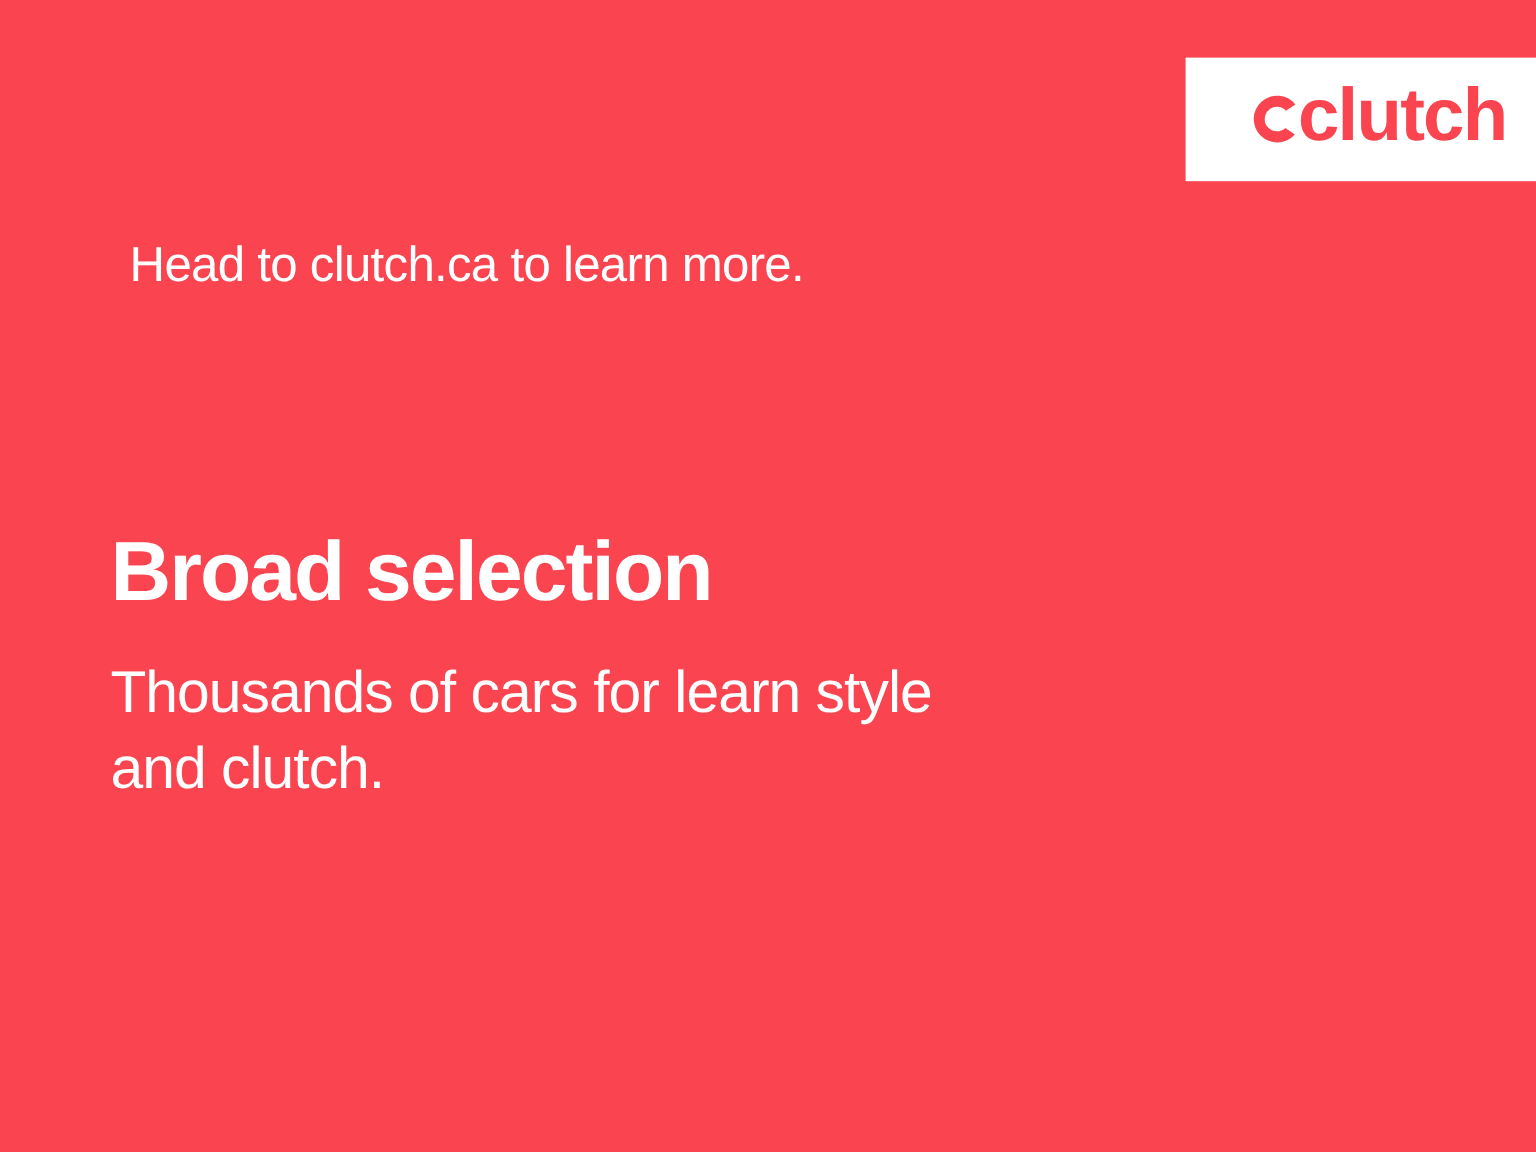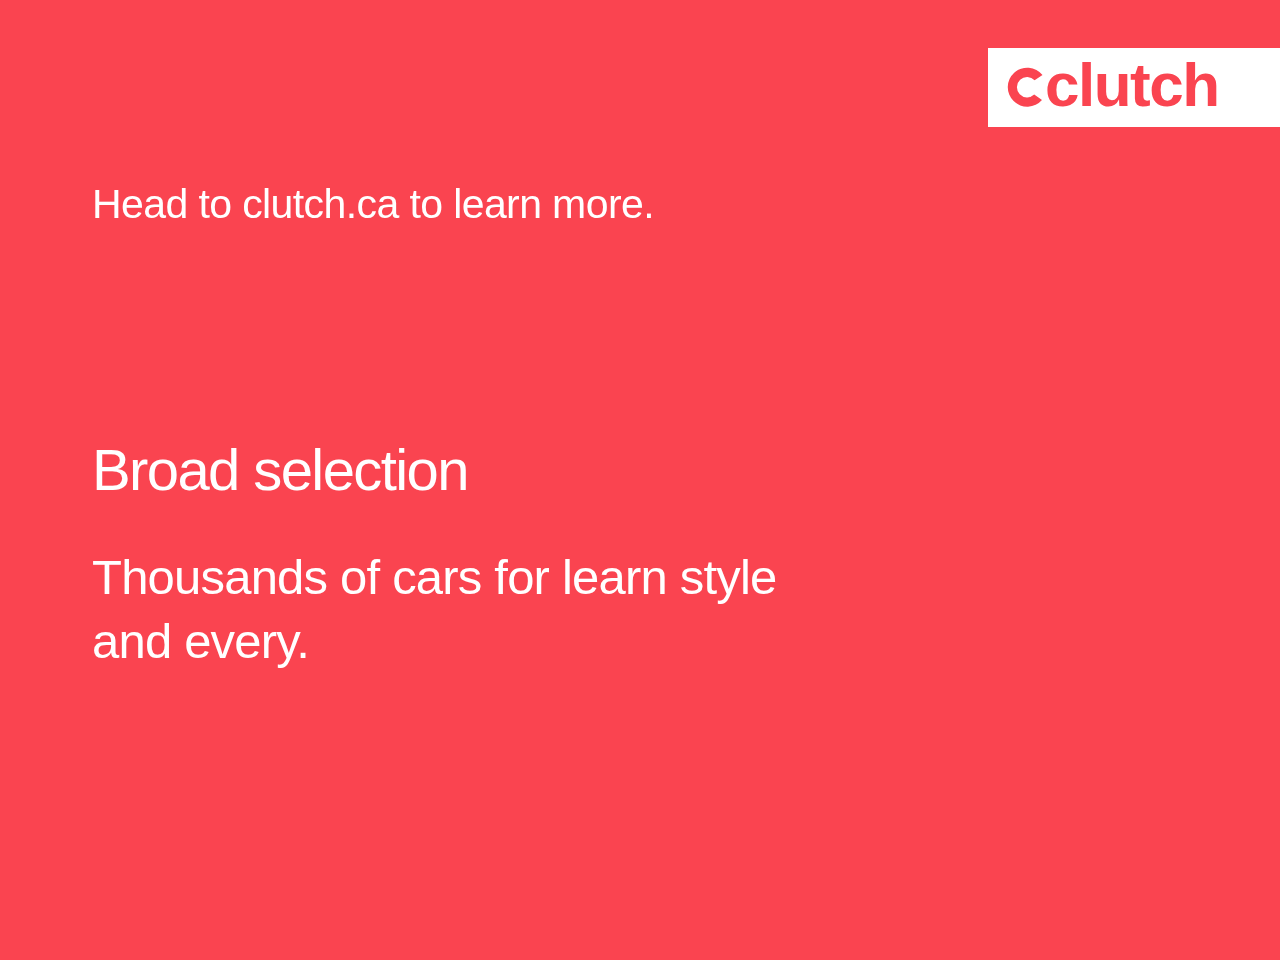--- a/index.html
+++ b/index.html
@@ -20,26 +20,27 @@
     background: #FA4450;
     overflow: hidden;
   }
 
   
   #logo-box {
     position: absolute;
     left: 988px;
     top: 48px;
     width: 292px;
-    height: 79px;
+    height: 103px;
     background: #FFFFFF;
     display: flex;
     align-items: center;
-    padding-left: 14px;
+    padding-left: 26px;
     box-sizing: border-box;
+    justify-content: center;
   }
   #logo-lockup {
     display: flex;
     align-items: center;
     line-height: 1;
   }
   #logo-mark {
     display: block;
     width: 44px;
     height: 46px;
@@ -62,29 +63,29 @@
   #eyebrow {
     position: absolute;
     left: 92px;
     top: 182px;
     font-size: 41px;
     font-weight: normal;
     color: #FFFFFF;
     letter-spacing: -0.6px;
     line-height: 1.12;
     white-space: nowrap;
-    margin: 0;
+    margin: 16px;
   }
 
   #headline {
     position: absolute;
     left: 92px;
     top: 440px;
-    font-size: 58px;
-    font-weight: normal;
+    font-size: 70px;
+    font-weight: bold;
     color: #FFFFFF;
     letter-spacing: -1.6px;
     line-height: 1.05;
     white-space: nowrap;
     margin: 0;
   }
 
   #subheadline {
     position: absolute;
     left: 92px;
@@ -123,16 +124,16 @@
       <span id="logo-wordmark">clutch</span>
     </div>
   </div>
 
   <p id="eyebrow">Head to clutch.ca to learn more.</p>
 
   <h1 id="headline">Broad selection</h1>
 
   <p id="subheadline">
     <span class="sub-line">Thousands of cars for learn style</span>
-    <span class="sub-line">and every.</span>
+    <span class="sub-line">and clutch.</span>
   </p>
 
 </div>
 
 </body></html>

